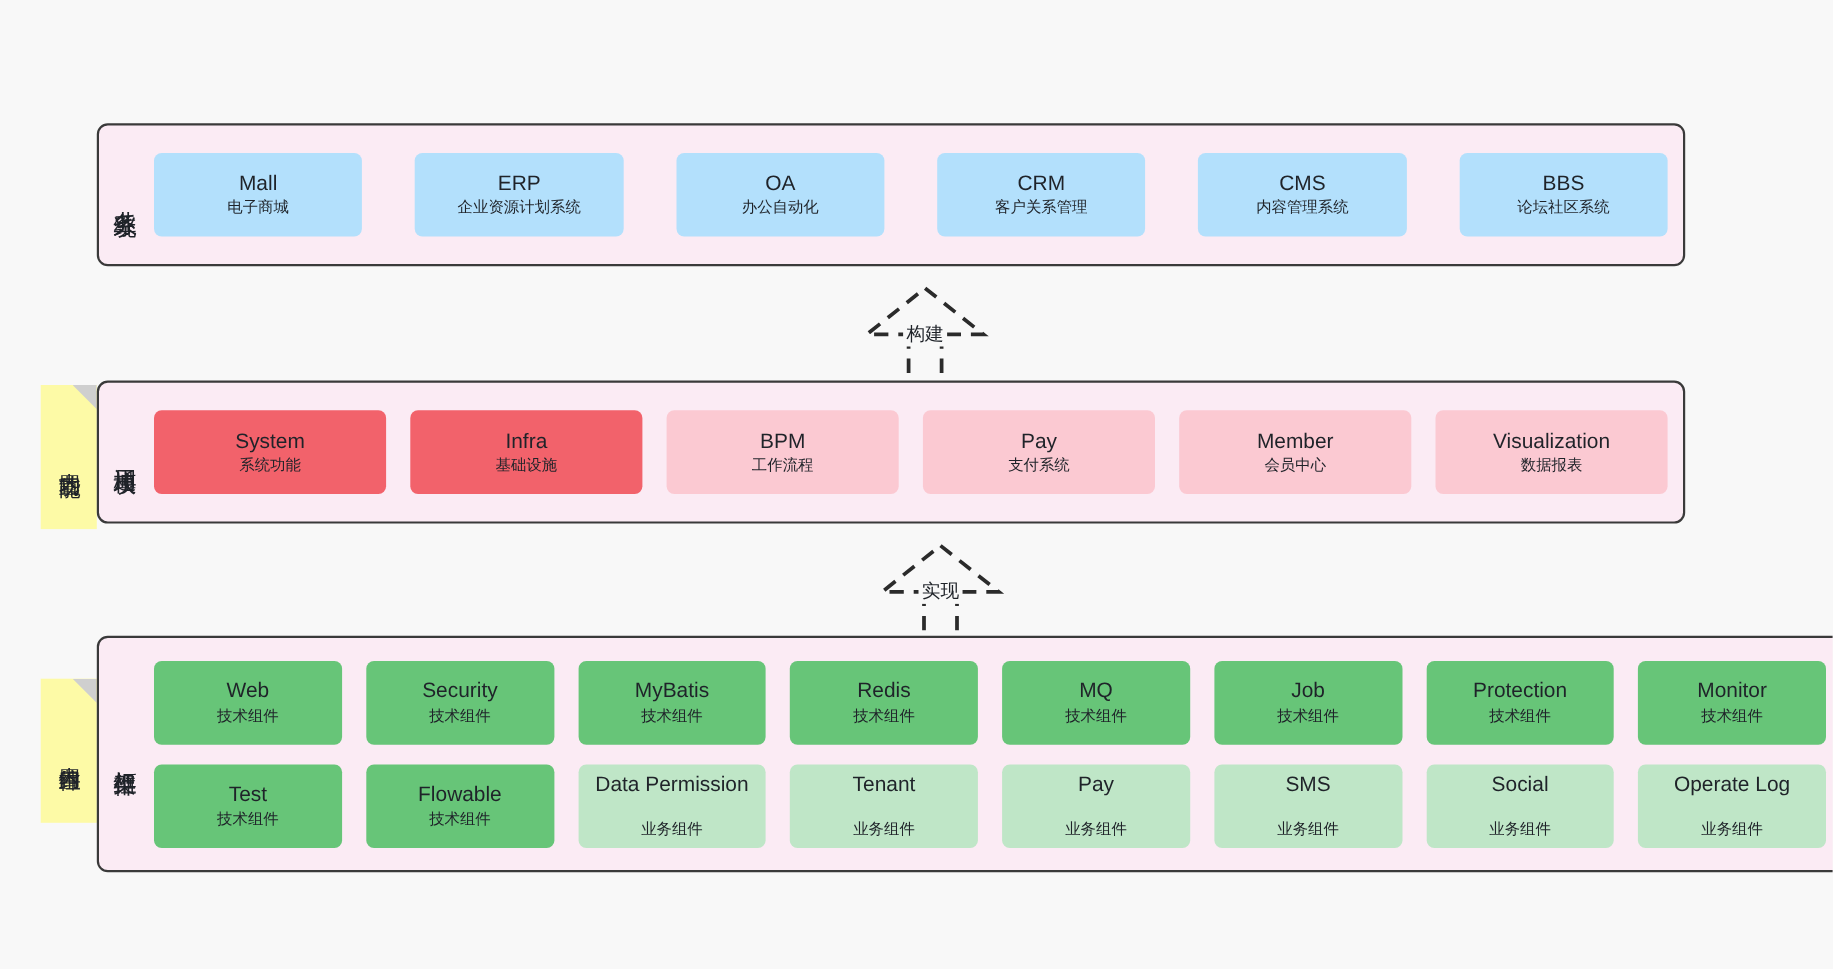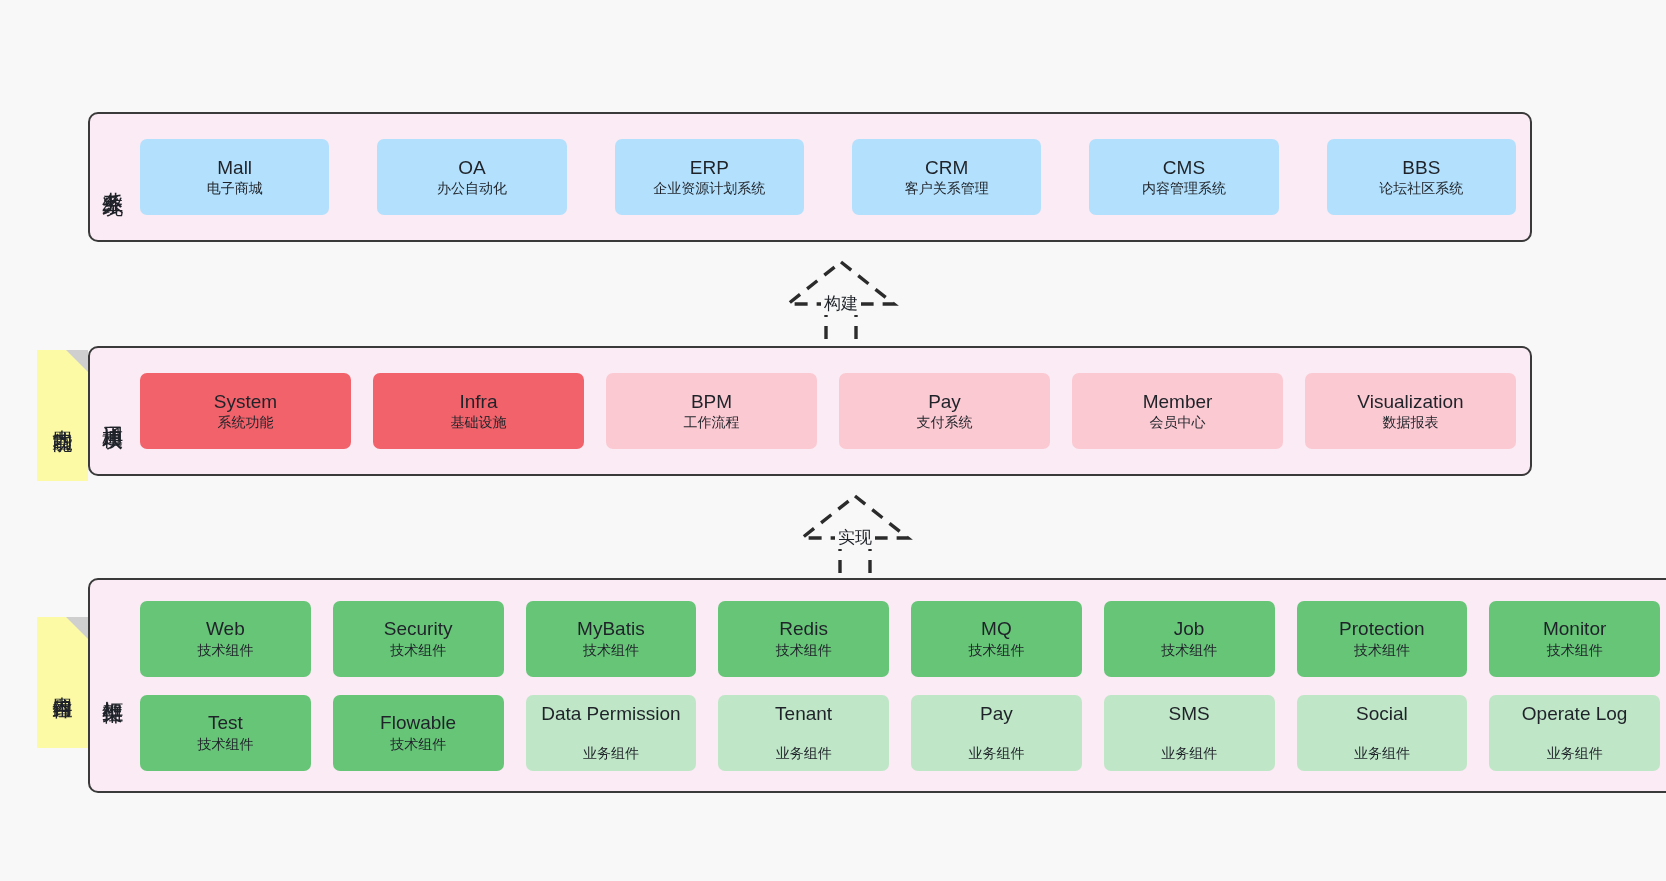--- a/index.html
+++ b/index.html
@@ -128,26 +128,26 @@
 
 <div class="layer" id="business-layer" style="left:88px; top:112px; width:1444px; height:130px;">
   <div class="layer-label">业务系统</div>
   <div class="layer-body">
     <div class="row" id="business-row" style="height:76px;gap:48px;">
         <div class="node blue">
           <div class="t1">Mall</div>
           <div class="t2">电子商城</div>
         </div>
         <div class="node blue">
+          <div class="t1">ERP</div>
+          <div class="t2">企业资源计划系统</div>
+        </div>
+        <div class="node blue">
           <div class="t1">OA</div>
           <div class="t2">办公自动化</div>
-        </div>
-        <div class="node blue">
-          <div class="t1">ERP</div>
-          <div class="t2">企业资源计划系统</div>
         </div>
         <div class="node blue">
           <div class="t1">CRM</div>
           <div class="t2">客户关系管理</div>
         </div>
         <div class="node blue">
           <div class="t1">CMS</div>
           <div class="t2">内容管理系统</div>
         </div>
         <div class="node blue">

